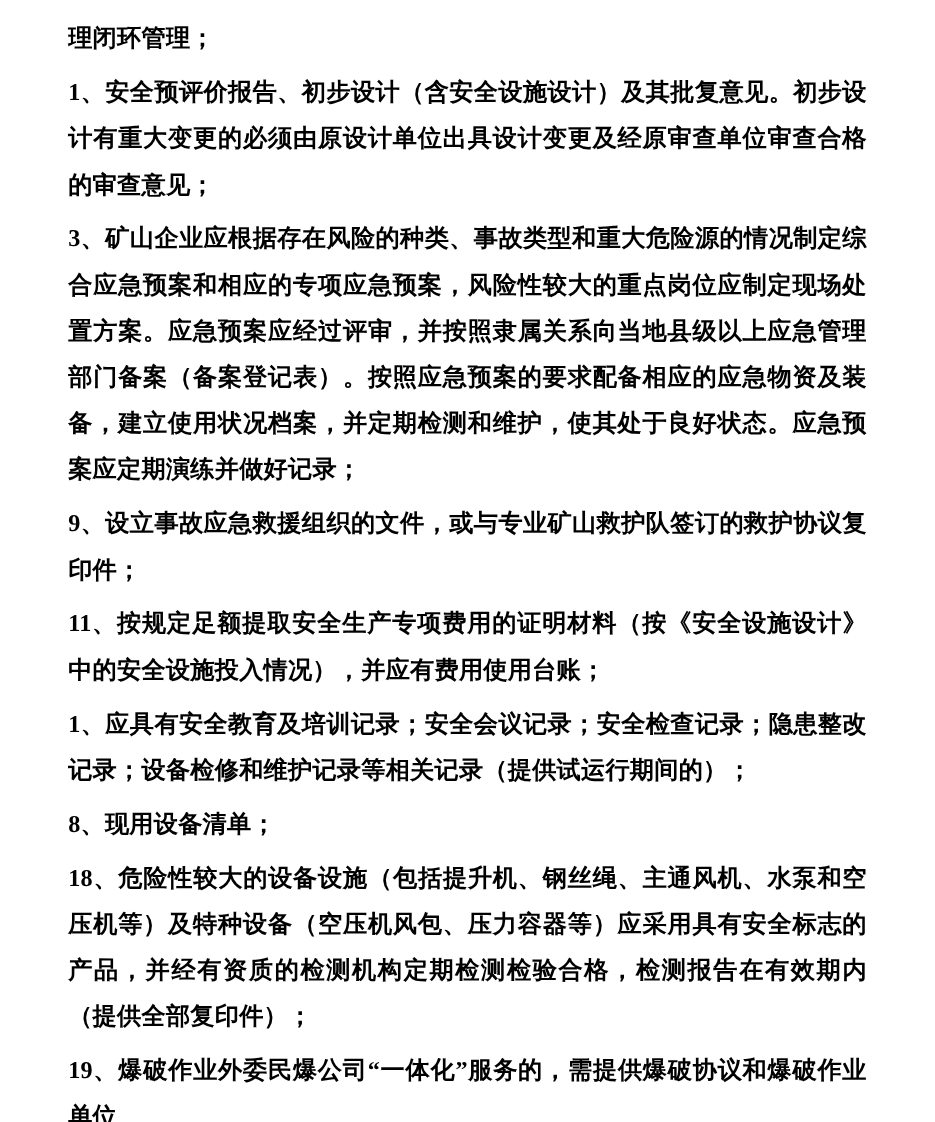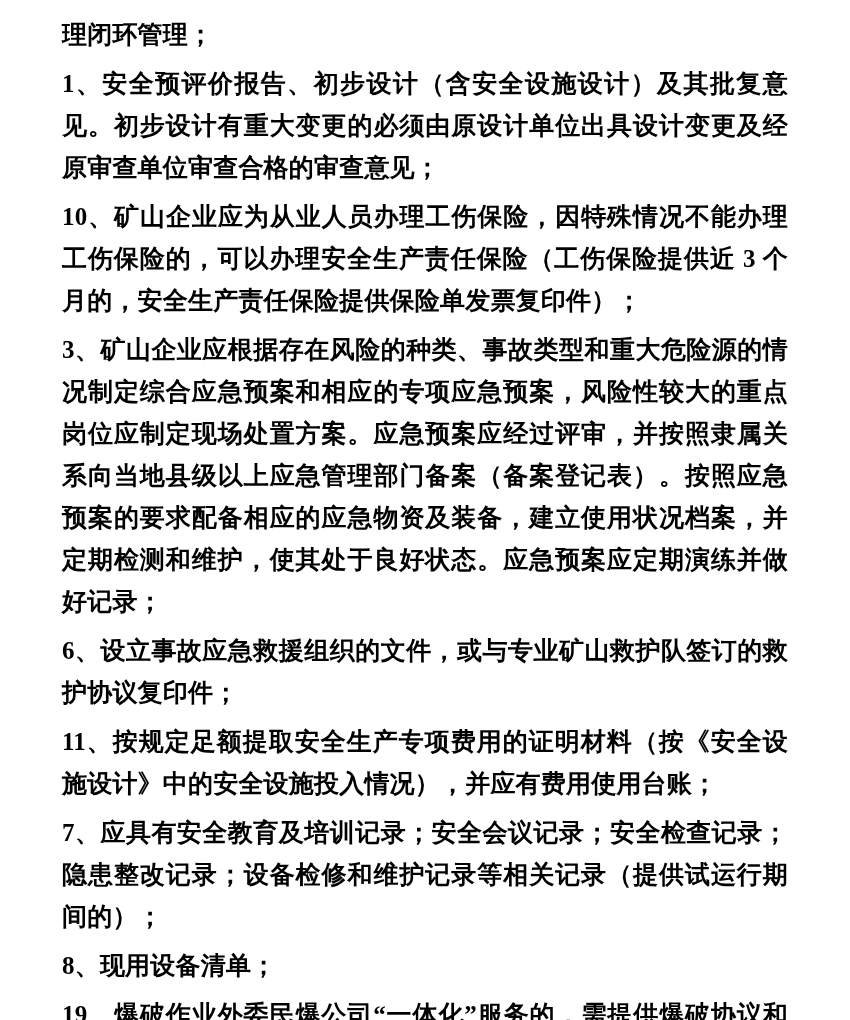--- a/index.html
+++ b/index.html
@@ -15,38 +15,38 @@
     overflow: hidden;
   }
   .page {
     box-sizing: border-box;
     width: 850px;
     height: 1020px;
     padding: 14px 62px 0 62px;
     background: #ffffff;
   }
   .para {
-    font-size: 25px;
+    font-size: 22px;
     font-weight: bold;
     line-height: 42px;
     text-align: justify;
     text-justify: inter-ideograph;
     margin: 0 0 7px 0;
     letter-spacing: 0.2px;
   }
   .para:last-child {
     margin-bottom: 0;
   }
 </style>
 </head>
 <body>
 
 <div class="page">
   <p class="para">理闭环管理；</p>
   <p class="para">1、安全预评价报告、初步设计（含安全设施设计）及其批复意见。初步设计有重大变更的必须由原设计单位出具设计变更及经原审查单位审查合格的审查意见；</p>
-  <p class="para">10、矿山企业应为从业人员办理工伤保险，因特殊情况不能办理工伤保险的，可以办理安全生产责任保险（工伤保险提供近 3 个月的，安全生产责任保险提供保险单发票复印件）；</p>
   <p class="para">3、矿山企业应根据存在风险的种类、事故类型和重大危险源的情况制定综合应急预案和相应的专项应急预案，风险性较大的重点岗位应制定现场处置方案。应急预案应经过评审，并按照隶属关系向当地县级以上应急管理部门备案（备案登记表）。按照应急预案的要求配备相应的应急物资及装备，建立使用状况档案，并定期检测和维护，使其处于良好状态。应急预案应定期演练并做好记录；</p>
-  <p class="para">6、设立事故应急救援组织的文件，或与专业矿山救护队签订的救护协议复印件；</p>
+  <p class="para">9、设立事故应急救援组织的文件，或与专业矿山救护队签订的救护协议复印件；</p>
   <p class="para">11、按规定足额提取安全生产专项费用的证明材料（按《安全设施设计》中的安全设施投入情况），并应有费用使用台账；</p>
-  <p class="para">7、应具有安全教育及培训记录；安全会议记录；安全检查记录；隐患整改记录；设备检修和维护记录等相关记录（提供试运行期间的）；</p>
+  <p class="para">1、应具有安全教育及培训记录；安全会议记录；安全检查记录；隐患整改记录；设备检修和维护记录等相关记录（提供试运行期间的）；</p>
   <p class="para">8、现用设备清单；</p>
+  <p class="para">18、危险性较大的设备设施（包括提升机、钢丝绳、主通风机、水泵和空压机等）及特种设备（空压机风包、压力容器等）应采用具有安全标志的产品，并经有资质的检测机构定期检测检验合格，检测报告在有效期内（提供全部复印件）；</p>
   <p class="para">19、爆破作业外委民爆公司“一体化”服务的，需提供爆破协议和爆破作业单位</p>
 </div>
 
 </body></html>

